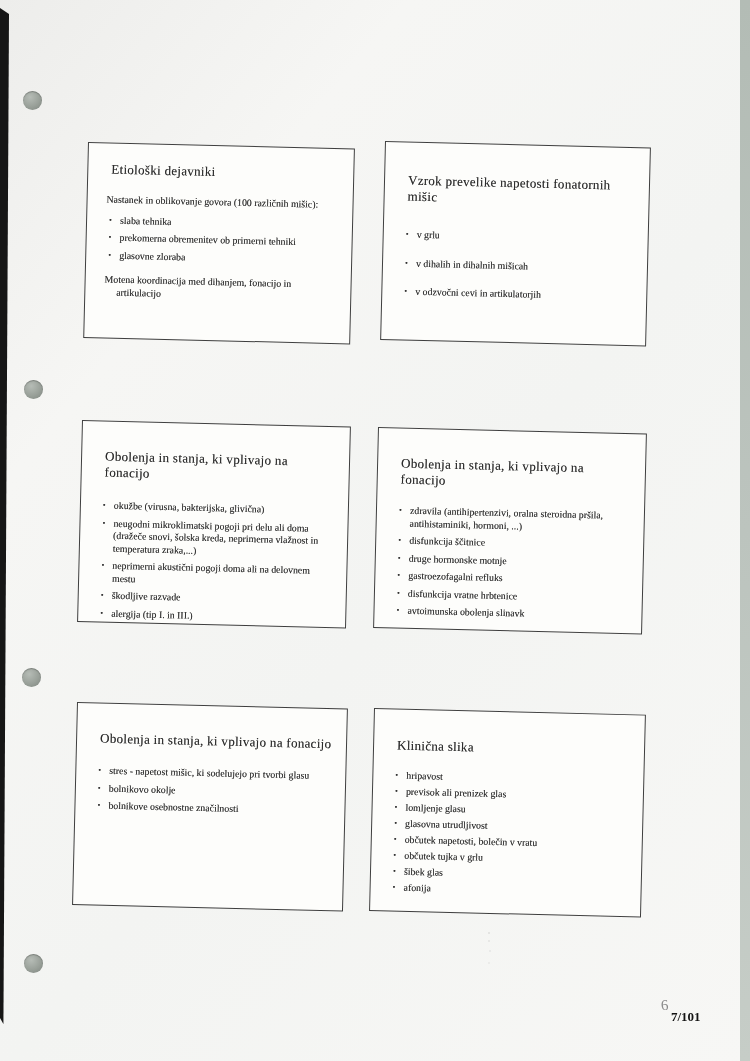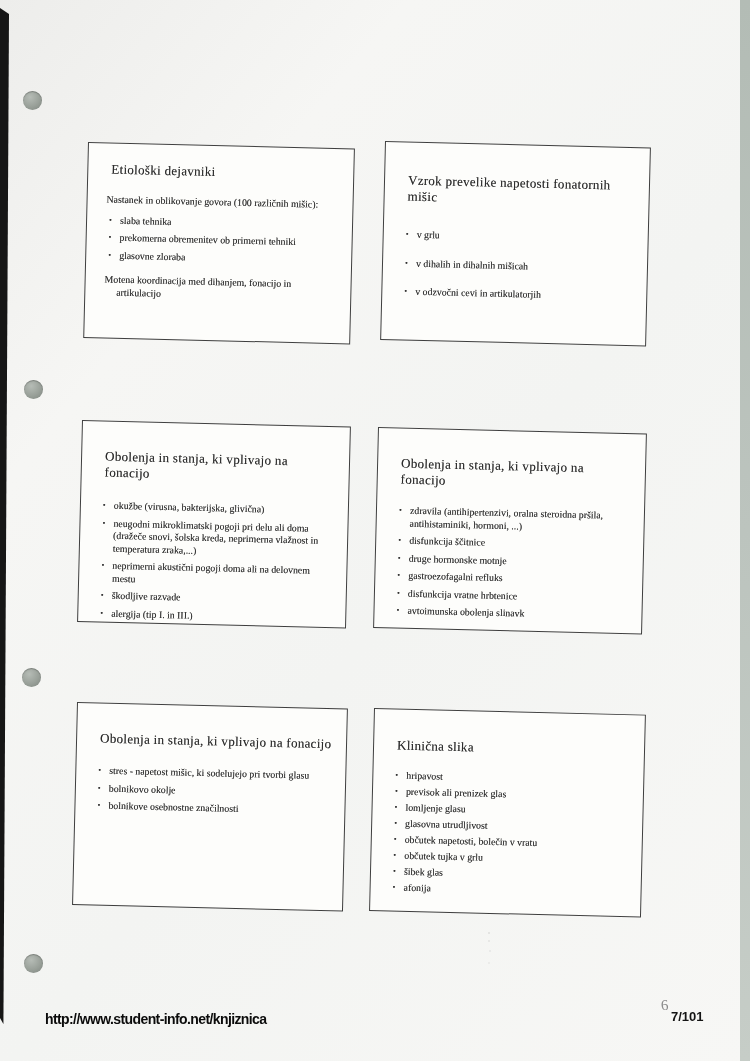--- a/index.html
+++ b/index.html
@@ -39,21 +39,21 @@
   .slide .outro { margin-top:12px; }
   .s2 li { margin-bottom:16px; }
   .s6 li { margin-bottom:3.5px; }
   .footer-url {
     position:absolute; left:45px; top:1011px;
     font-family:"Liberation Sans", sans-serif; font-weight:bold;
     font-size:14px; letter-spacing:-0.6px; color:#0b0b0b;
   }
   .page-num {
     position:absolute; left:671px; top:1009px;
-    font-family:Liberation Sans, sans-serif; font-weight:bold; font-size:13px; color:#141414;text-align:right;
+    font-family:Liberation Serif, serif; font-weight:bold; font-size:13px; color:#141414;text-align:right;
   }
   .page-num-hand {
     position:absolute; left:661px; top:997px;
     font-size:15px; color:#8b8b8b; transform:rotate(-4deg);
   }
   .artifact {
     position:absolute; left:488px; top:932px; width:2px; height:2px; border-radius:50%;
     background:rgba(120,120,120,.18);
     box-shadow:0 8px 0 rgba(120,120,120,.14), 1px 18px 0 rgba(120,120,120,.12), 0 30px 0 rgba(120,120,120,.10);
   }
@@ -132,17 +132,16 @@
       <li>previsok ali prenizek glas</li>
       <li>lomljenje glasu</li>
       <li>glasovna utrudljivost</li>
       <li>občutek napetosti, bolečin v vratu</li>
       <li>občutek tujka v grlu</li>
       <li>šibek glas</li>
       <li>afonija</li>
     </ul>
   </section>
 
-  <div class="footer-url">http://www.student-info.net/knjiznica</div>
   <div class="page-num-hand">6</div>
   <div class="page-num">7/101</div>
 
 </div>
 
 </body></html>

